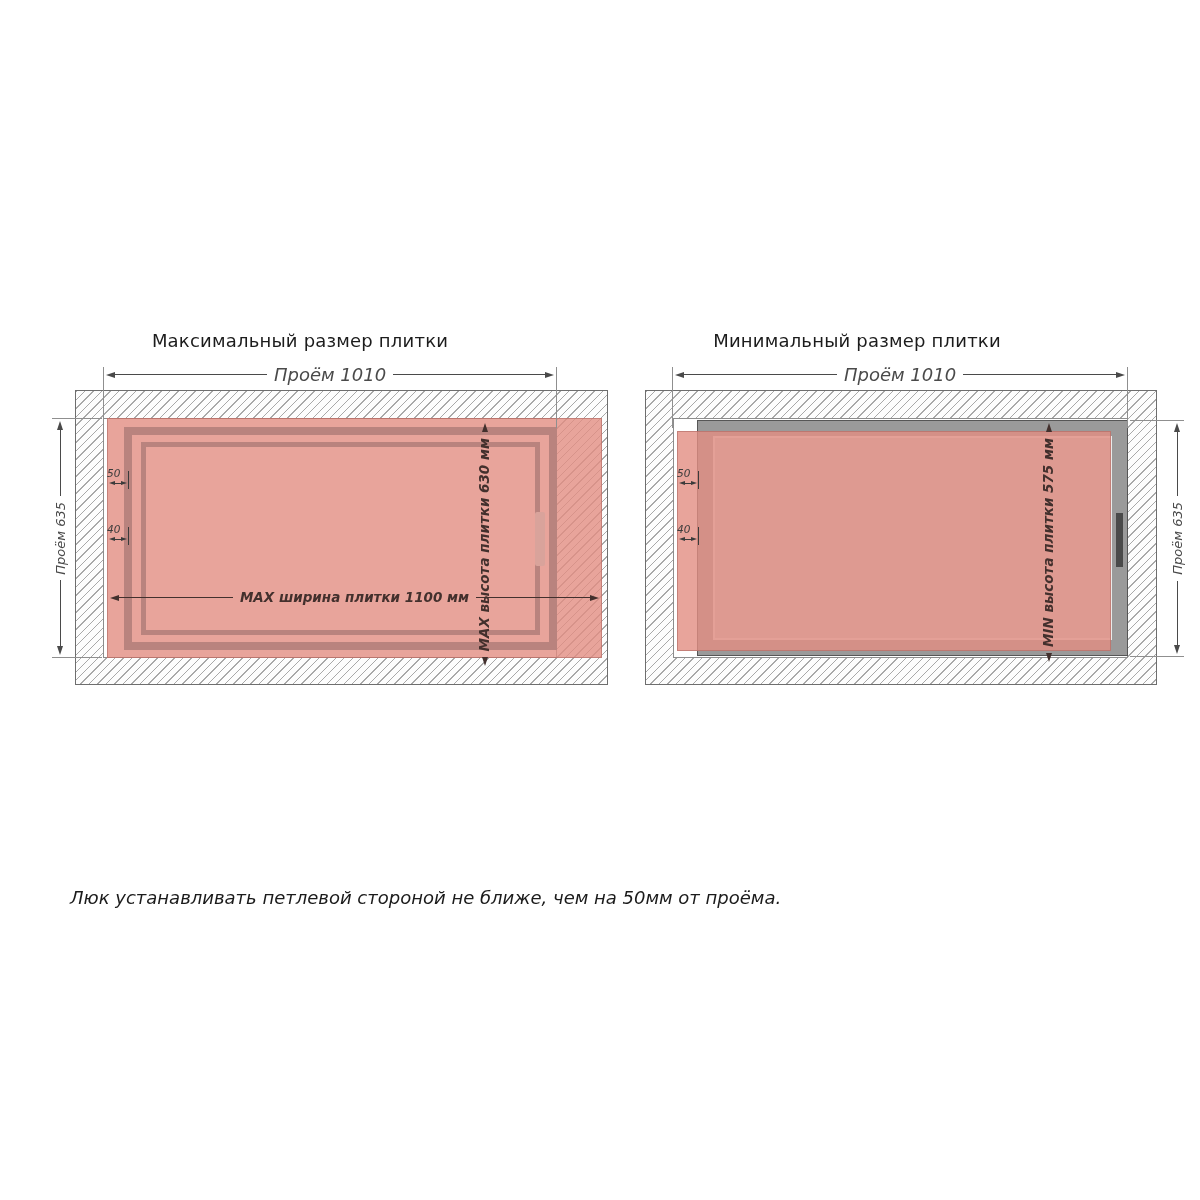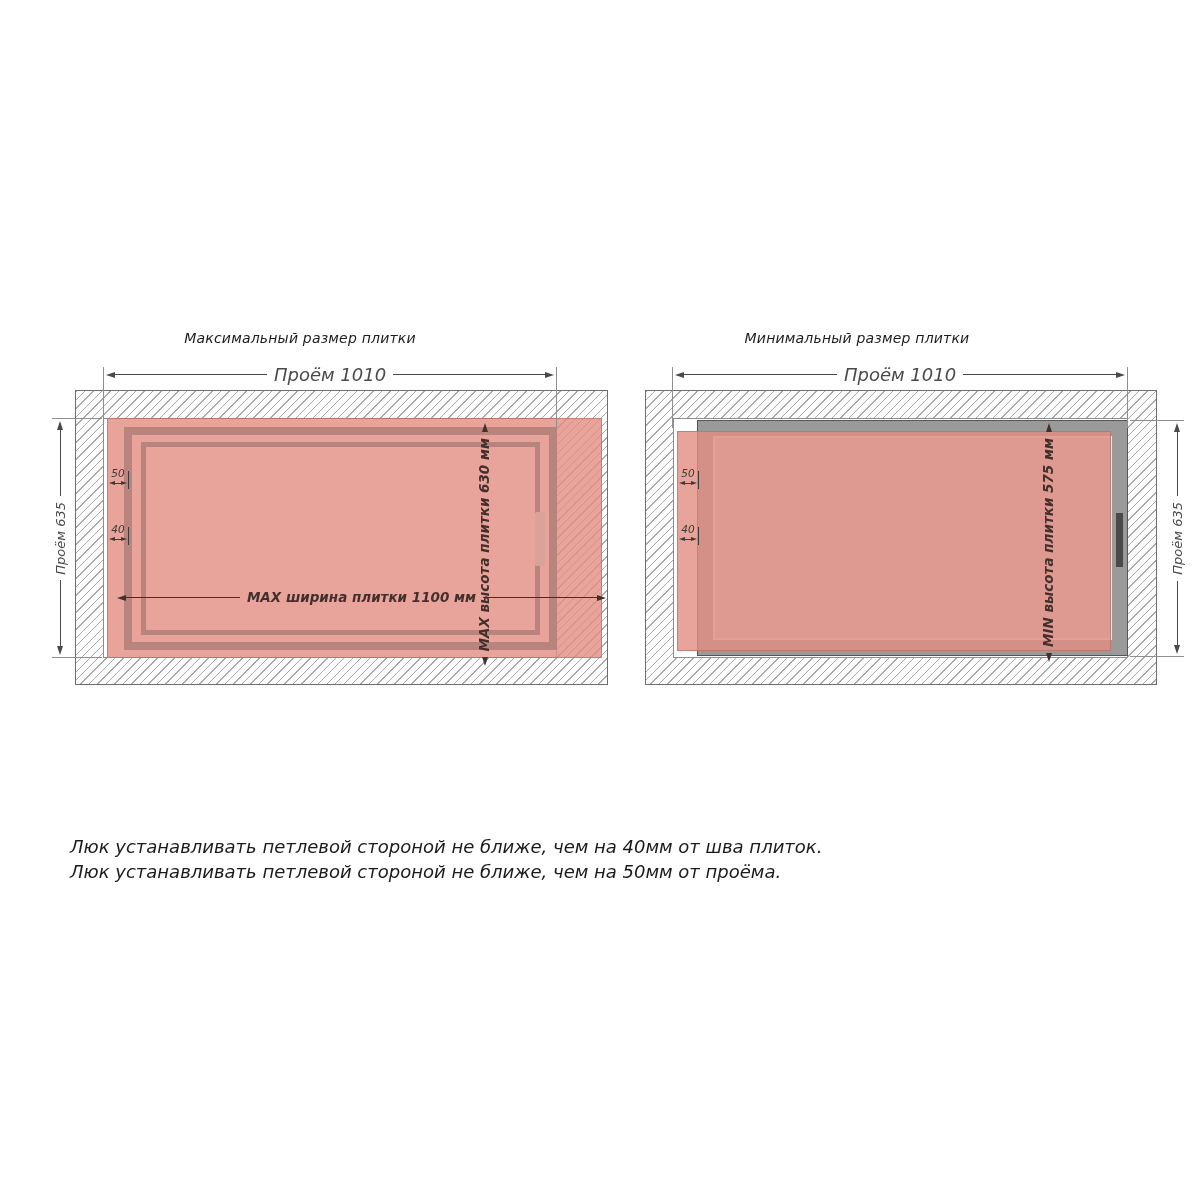--- a/index.html
+++ b/index.html
@@ -39,29 +39,29 @@
   .dimv .seg{flex:1;width:0;border-left:1.2px solid var(--c)}
   .dimv .au{width:0;height:0;border:3.5px solid transparent;border-bottom:9px solid var(--c)}
   .dimv .ad{width:0;height:0;border:3.5px solid transparent;border-top:9px solid var(--c)}
   .dimv .lbl{writing-mode:vertical-rl;transform:rotate(180deg);font-style:italic;font-size:13px;
              line-height:13px;padding:6px 0;white-space:nowrap}
   .bold{font-weight:bold}
   .bold .lbl{font-weight:bold;font-size:13.5px}
 
   
   .sdim{width:22px;color:#3b3b3b;font-size:10.5px;font-style:italic}
-  .sdim .lbl{display:block;text-align:center;line-height:13px}
+  .sdim .lbl{display:block;line-height:13px}
   .sdim .row{display:flex;align-items:center;position:relative;height:6px}
   .sdim i{display:block}
   .sdim .seg{flex:1;height:0;border-top:1px solid #3b3b3b}
   .sdim .al{width:0;height:0;border:2.5px solid transparent;border-right:6px solid #3b3b3b}
   .sdim .ar{width:0;height:0;border:2.5px solid transparent;border-left:6px solid #3b3b3b}
   .sdim .tick{position:absolute;right:0;top:-9px;width:1px;height:18px;background:#3b3b3b}
 
-  .dtitle{font-style:italic;font-size:14px;color:#1c1c1c;text-align:center;letter-spacing:.2px}
+  .dtitle{font-size:18px;color:#1c1c1c;text-align:center;letter-spacing:.2px}
   .note{font-style:italic;font-size:18px;color:#1b1b1b;white-space:nowrap}
 </style>
 </head>
 <body>
 
 <div class="canvas">
 
   <div class="abs dtitle" style="left:90px;top:330px;width:420px">Максимальный размер плитки</div>
 
   <div class="abs hatch" style="left:75px;top:390px;width:533px;height:295px"></div>
@@ -87,21 +87,21 @@
   </div>
 
   <div class="abs dimv" style="left:53px;top:418px;width:14px;height:240px">
     <span class="au"></span>
     <span class="seg"></span>
     <span class="lbl">Проём 635</span>
     <span class="seg"></span>
     <span class="ad"></span>
   </div>
 
-  <div class="abs dimh bold" style="left:114px;top:590px;width:495px;height:15px;--c:#43302d">
+  <div class="abs dimh bold" style="left:107px;top:590px;width:495px;height:15px;--c:#43302d">
     <span class="al"></span>
     <span class="seg"></span>
     <span class="lbl">MAX ширина плитки 1100 мм</span>
     <span class="seg"></span>
     <span class="ar"></span>
   </div>
 
   <div class="abs dimv bold" style="left:477px;top:420px;width:15px;height:232px;--c:#43302d">
     <span class="au"></span>
     <span class="seg"></span>
@@ -182,16 +182,15 @@
   <div class="abs sdim" style="left:677px;top:523px">
     <span class="lbl">40</span>
     <span class="row">
       <i class="al"></i>
       <i class="seg"></i>
       <i class="ar"></i>
       <i class="tick"></i>
     </span>
   </div>
 
-  <div class="abs note" style="left:70px;top:836px">Люк устанавливать петлевой стороной не ближе, чем на 40мм от шва плиток.</div>
-  <div class="abs note" style="left:70px;top:861px">Люк устанавливать петлевой стороной не ближе, чем на 50мм от проёма.</div>
+  <div class="abs note" style="left:70px;top:887px">Люк устанавливать петлевой стороной не ближе, чем на 50мм от проёма.</div>
 
 </div>
 
 </body></html>

